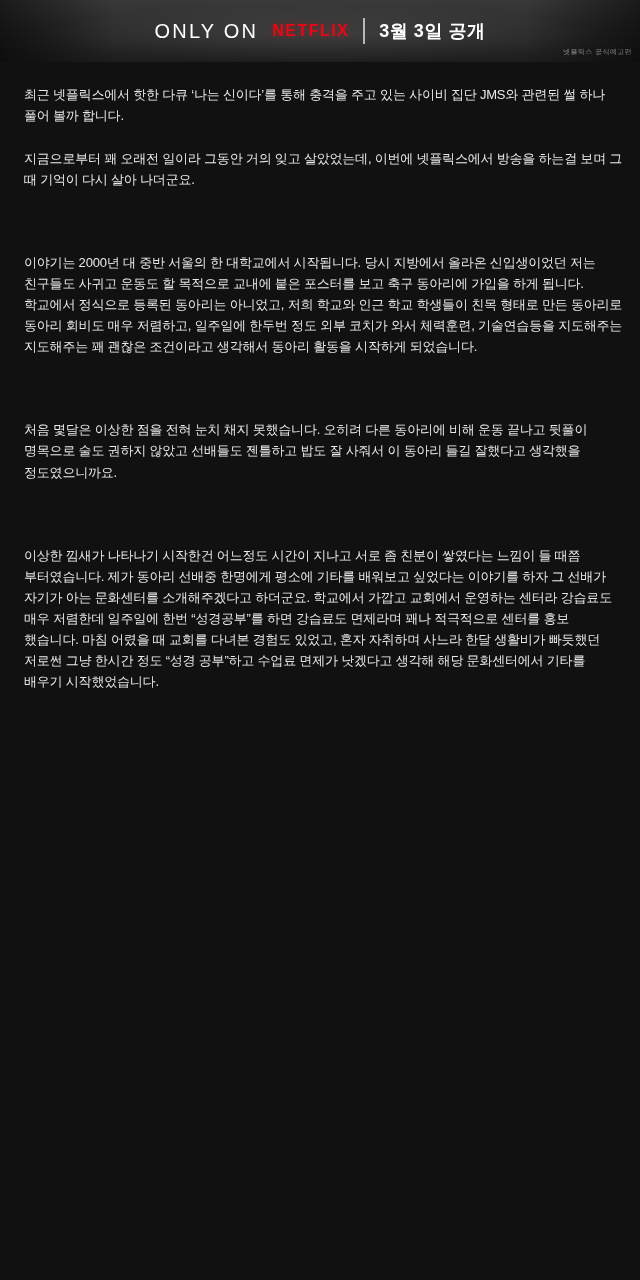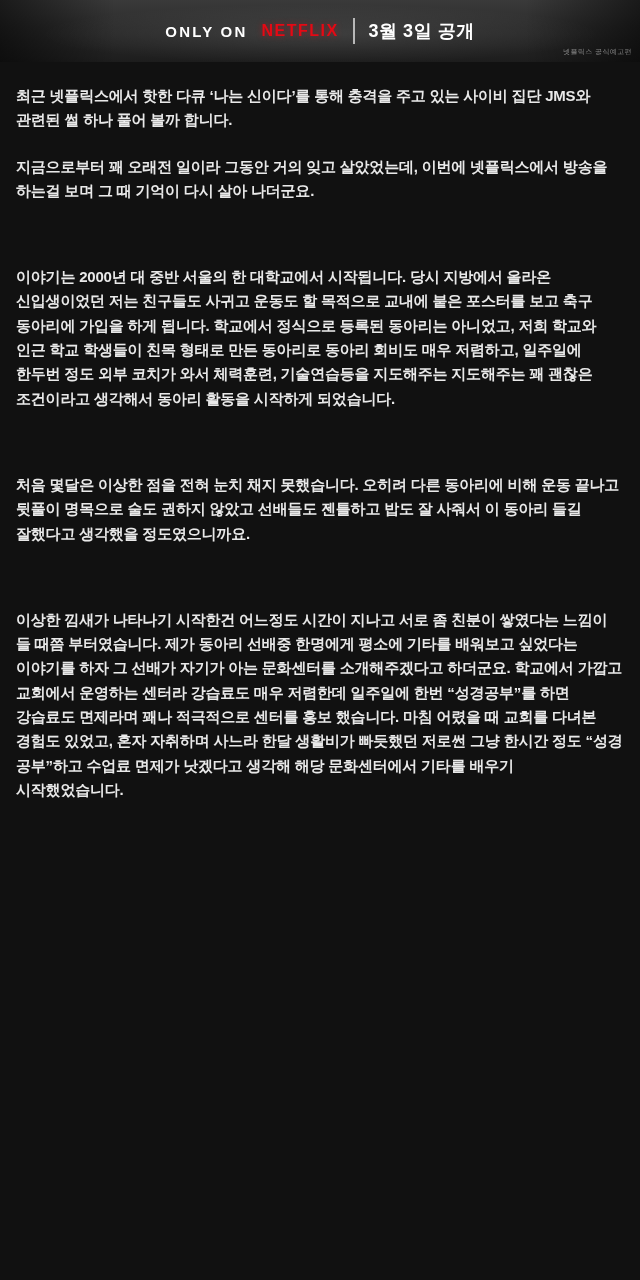--- a/index.html
+++ b/index.html
@@ -41,22 +41,22 @@
   .banner-inner {
     position: absolute;
     left: 0; right: 0; top: 0; bottom: 0;
     display: flex;
     align-items: center;
     justify-content: center;
     gap: 14px;
   }
   .only-on {
     color: #ffffff;
-    font-size: 15px;
-    font-weight: bold;
+    font-size: 20px;
+    font-weight: normal;
     letter-spacing: 2.2px;
   }
   .netflix-logo {
     color: #e50914;
     font-size: 16px;
     font-weight: bold;
     letter-spacing: 1.5px;
     line-height: 1;
     text-shadow: 0 0 6px rgba(229,9,20,0.45);
   }
@@ -85,27 +85,26 @@
   
   .article {
     flex: 1 1 auto;
     background: #111111;
     padding: 22px 16px 18px 16px;
     box-sizing: border-box;
     overflow: hidden;
   }
   .para {
     color: #e9e9e9;
-    font-size: 15px;
+    font-size: 13px;
     line-height: 1.62;
     letter-spacing: -0.2px;
-    margin: 0 0 22px 0;
+    margin: 0 0 22px 8px;
     word-break: keep-all;
     white-space: pre-wrap;
-    font-weight: bold;
   }
   .para.gap-lg {
     margin-bottom: 62px;
   }
   .para:last-child {
     margin-bottom: 0;
   }
 </style>
 </head>
 <body>

